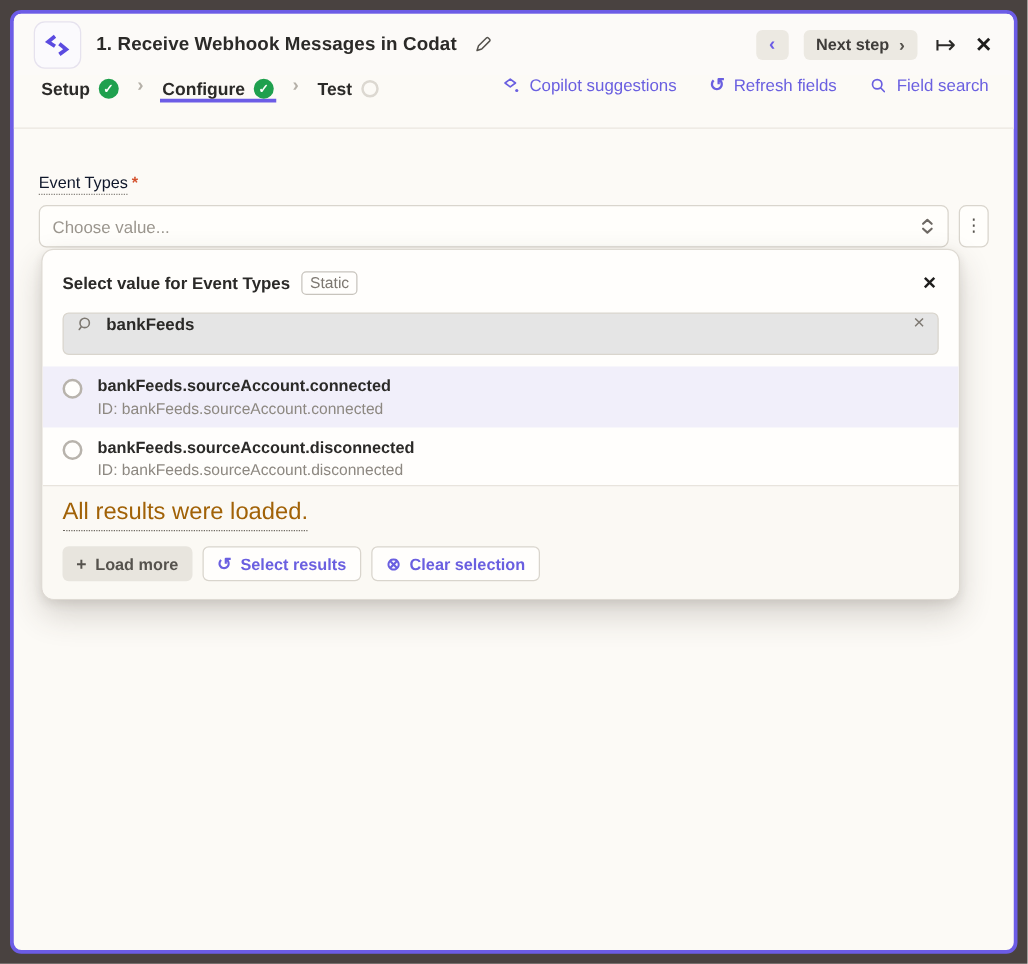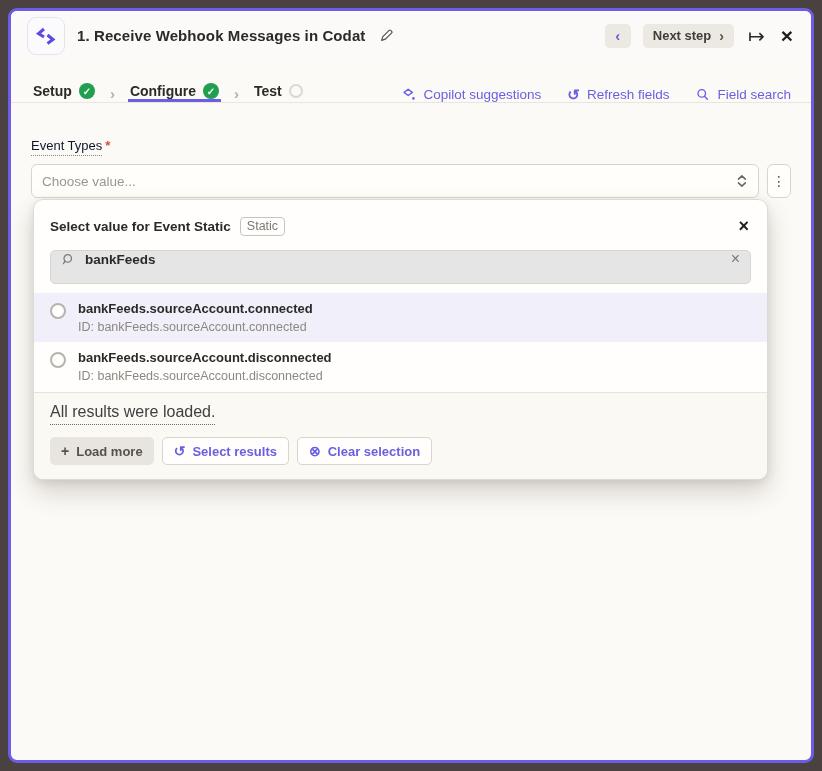--- a/index.html
+++ b/index.html
@@ -54,21 +54,21 @@
     background: none; border: none; cursor: pointer;
     display: flex; align-items: center; justify-content: center;
     color: #2B2A28; padding: 2px;
   }
   .mapsto-glyph { font-size: 20px; line-height: 1; color: #2B2A28; }
   .close-glyph { font-size: 21px; line-height: 1; font-weight: 700; color: #1E1D1C; }
 
   
   .tabbar {
     height: 43px; flex: 0 0 43px;
-    display: flex; align-items: flex-end;
+    display: flex; align-items: flex-start;
     padding: 0 20px;
     border-bottom: 1px solid #EAE6DF;
     background: #FCFAF6;
   }
   .tab {
     display: flex; align-items: center; gap: 7px;
     font-size: 14px; font-weight: 700; color: #2B2A28;
     border-bottom: 3px solid transparent; border-top: 3px solid transparent;
     cursor: pointer; padding: 0 2px;
   }
@@ -177,21 +177,21 @@
   }
   .opt-label { font-size: 13px; font-weight: 700; color: #2B2A28; }
   .opt-id { font-size: 12.5px; color: #8D8881; margin-top: 4px; }
   .dd-footer {
     flex: 0 0 auto;
     border-top: 1px solid #E8E4DD;
     background: #FBF9F4;
     padding: 10px 16px 14px;
   }
   .dd-status {
-    display: inline-block; font-size: 16px; color: #404040;
+    display: inline-block; font-size: 19px; color: #a16207;
     border-bottom: 1px dotted #6F6A63; padding-bottom: 3px; cursor: help;
   }
   .dd-btn-row { display: flex; gap: 8px; margin-top: 12px; }
   .dd-btn {
     height: 28px; padding: 0 11px; border-radius: 5px;
     display: flex; align-items: center; gap: 7px;
     font-size: 13px; font-weight: 600; cursor: pointer;
     font-family: "Liberation Sans", sans-serif;
   }
   .dd-btn .glyph { font-size: 14px; font-weight: 700; line-height: 1; }
@@ -304,21 +304,21 @@
           <polyline points="2.5,9 6,12.2 9.5,9" fill="none" stroke="#6E6964" stroke-width="1.7" stroke-linecap="round" stroke-linejoin="round"></polyline>
         </svg>
       </div>
       <button class="kebab-btn">
         <span>⋮</span>
       </button>
     </div>
 
     <div class="dropdown">
       <div class="dd-hdr">
-        <span class="dd-title">Select value for Event Static</span>
+        <span class="dd-title">Select value for Event Types</span>
         <span class="dd-badge">Static</span>
         <button class="icon-btn dd-close">
           <span class="close-glyph">×</span>
         </button>
       </div>
 
       <div class="search-box">
         <svg width="15" height="15" viewBox="0 0 20 20">
           <circle cx="9" cy="8.5" r="5" fill="none" stroke="#7D7871" stroke-width="1.7"></circle>
           <line x1="5.6" y1="12.3" x2="3.2" y2="15.5" stroke="#7D7871" stroke-width="1.7" stroke-linecap="round"></line>

